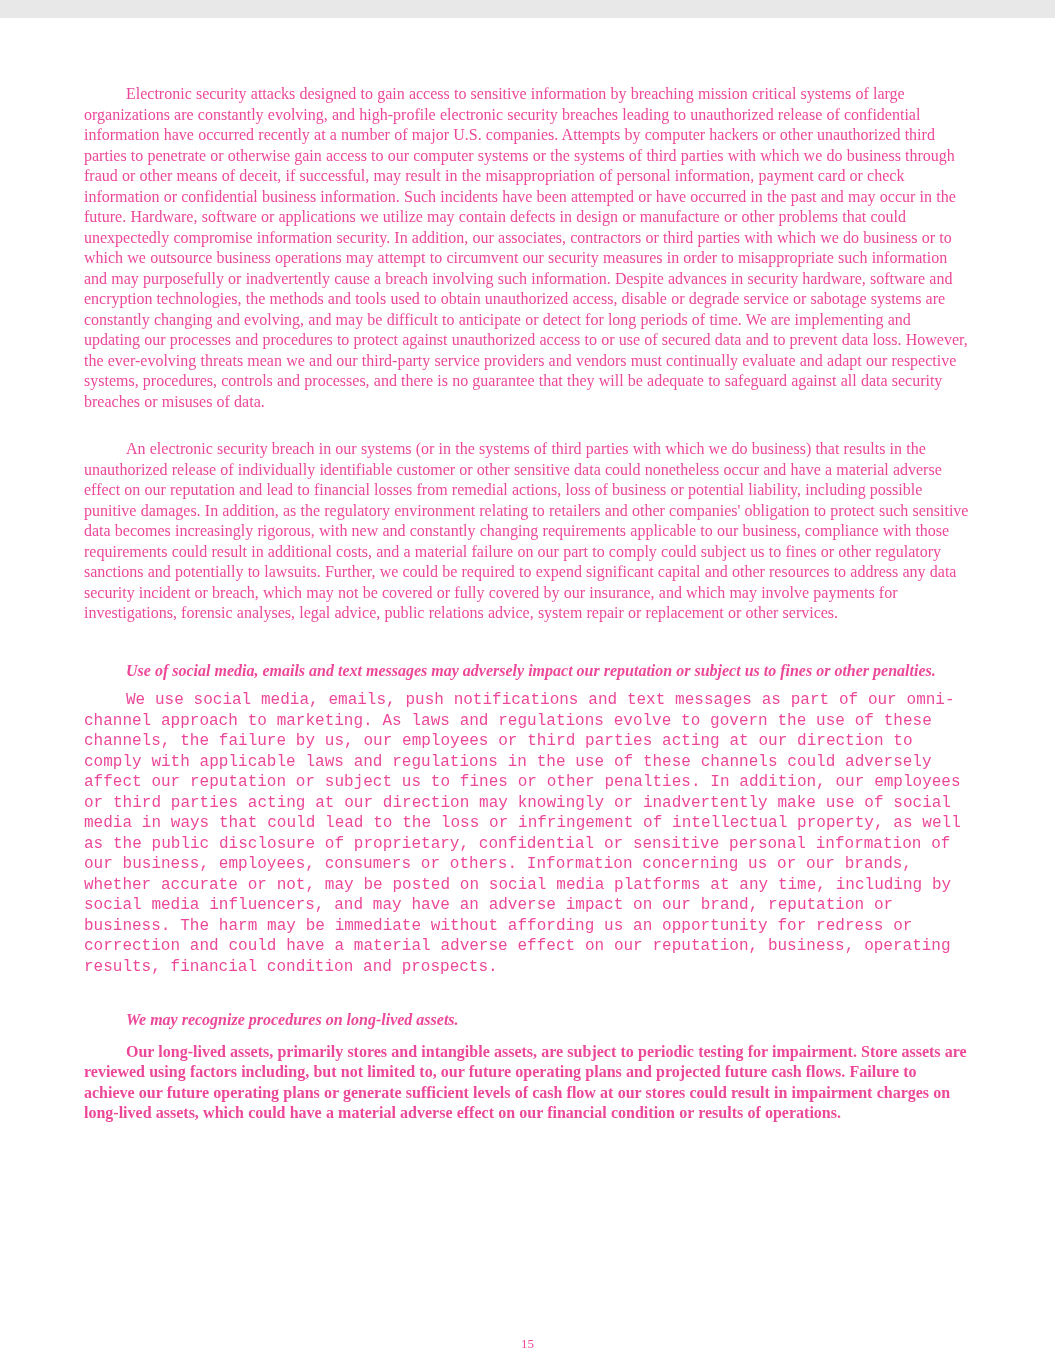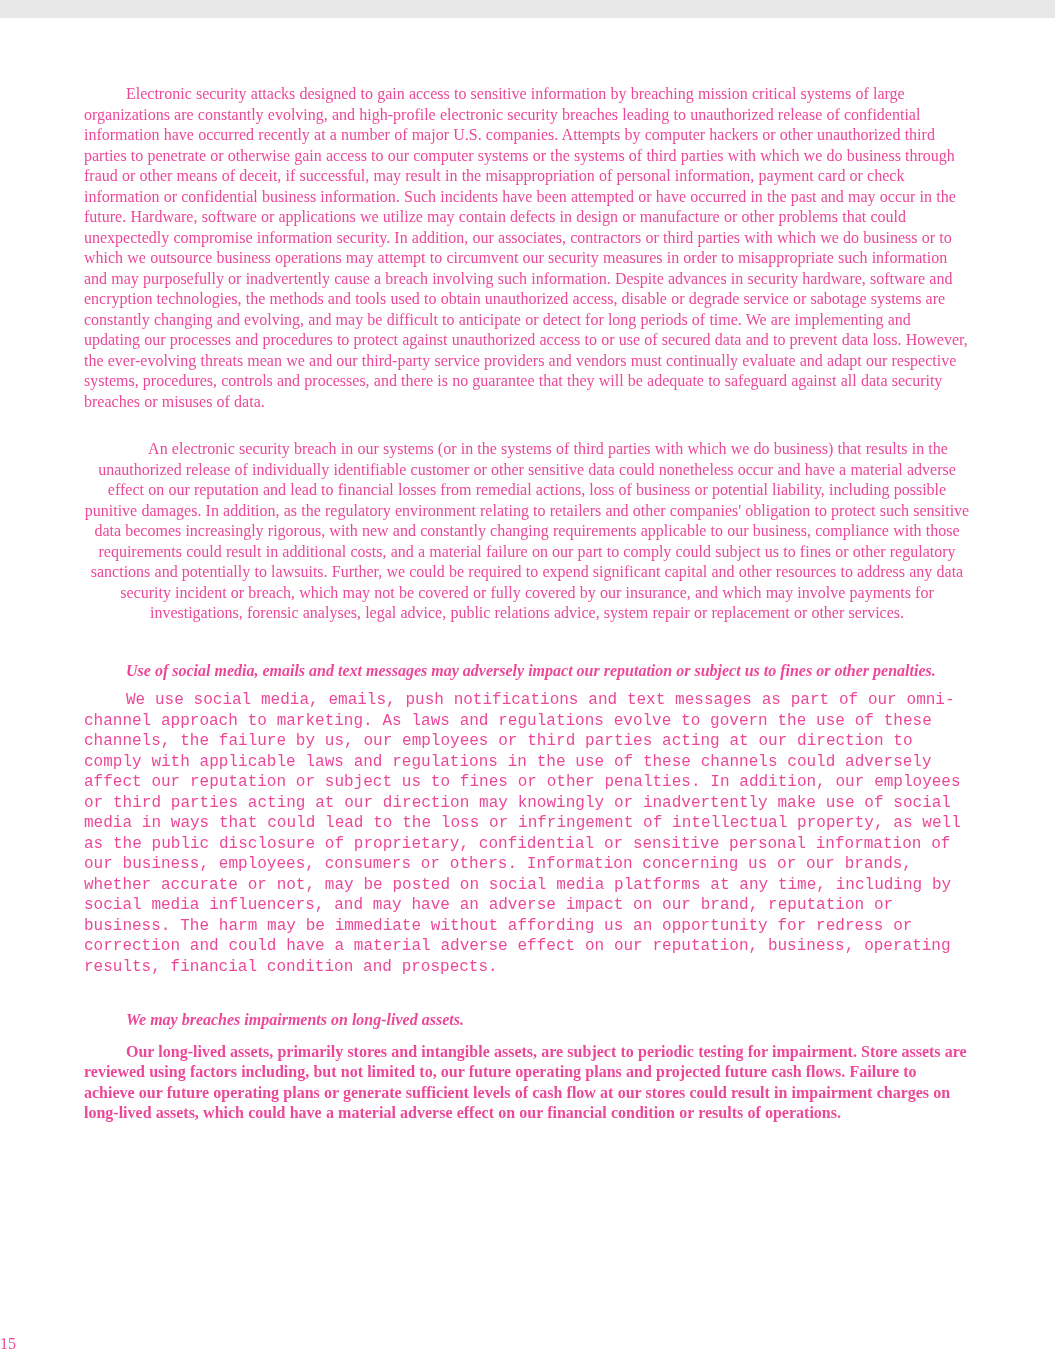--- a/index.html
+++ b/index.html
@@ -15,51 +15,52 @@
     line-height: 20.5px;
     color: #ec4899;
     padding: 66px 85px 0 84px;
     overflow: hidden;
   }
   .body-para {
     text-indent: 42px;
     text-align: left;
     word-spacing: 0.2px;
   }
-  .para-security-breach { margin-top: 27px; text-align: center; }
+  .para-security-breach { margin-top: 27px; }
   .risk-heading {
     font-weight: bold;
     font-style: italic;
     margin-left: 42px;
     text-align: left;
   }
   .heading-social-media { margin-top: 37px; font-family: Liberation Serif, serif; }
   .para-social-media { margin-top: 9px; font-family: Liberation Mono, monospace; }
   .heading-impairments { margin-top: 33px; }
   .para-impairments { margin-top: 11px; font-weight: bold; }
   .page-number {
     position: absolute;
     top: 1316px;
     left: 0;
     width: 100%;
-    font-size: 16px;
+    text-align: center;
+    font-size: 13px;
   }
 </style>
 </head>
 <body>
 
 <div class="page">
 
   <p class="body-para para-security-attacks">Electronic security attacks designed to gain access to sensitive information by breaching mission critical systems of large organizations are constantly evolving, and high-profile electronic security breaches leading to unauthorized release of confidential information have occurred recently at a number of major U.S. companies. Attempts by computer hackers or other unauthorized third parties to penetrate or otherwise gain access to our computer systems or the systems of third parties with which we do business through fraud or other means of deceit, if successful, may result in the misappropriation of personal information, payment card or check information or confidential business information. Such incidents have been attempted or have occurred in the past and may occur in the future. Hardware, software or applications we utilize may contain defects in design or manufacture or other problems that could unexpectedly compromise information security. In addition, our associates, contractors or third parties with which we do business or to which we outsource business operations may attempt to circumvent our security measures in order to misappropriate such information and may purposefully or inadvertently cause a breach involving such information. Despite advances in security hardware, software and encryption technologies, the methods and tools used to obtain unauthorized access, disable or degrade service or sabotage systems are constantly changing and evolving, and may be difficult to anticipate or detect for long periods of time. We are implementing and updating our processes and procedures to protect against unauthorized access to or use of secured data and to prevent data loss. However, the ever-evolving threats mean we and our third-party service providers and vendors must continually evaluate and adapt our respective systems, procedures, controls and processes, and there is no guarantee that they will be adequate to safeguard against all data security breaches or misuses of data.</p>
 
   <p class="body-para para-security-breach">An electronic security breach in our systems (or in the systems of third parties with which we do business) that results in the unauthorized release of individually identifiable customer or other sensitive data could nonetheless occur and have a material adverse effect on our reputation and lead to financial losses from remedial actions, loss of business or potential liability, including possible punitive damages. In addition, as the regulatory environment relating to retailers and other companies' obligation to protect such sensitive data becomes increasingly rigorous, with new and constantly changing requirements applicable to our business, compliance with those requirements could result in additional costs, and a material failure on our part to comply could subject us to fines or other regulatory sanctions and potentially to lawsuits. Further, we could be required to expend significant capital and other resources to address any data security incident or breach, which may not be covered or fully covered by our insurance, and which may involve payments for investigations, forensic analyses, legal advice, public relations advice, system repair or replacement or other services.</p>
 
   <p class="risk-heading heading-social-media">Use of social media, emails and text messages may adversely impact our reputation or subject us to fines or other penalties.</p>
 
   <p class="body-para para-social-media">We use social media, emails, push notifications and text messages as part of our omni-channel approach to marketing. As laws and regulations evolve to govern the use of these channels, the failure by us, our employees or third parties acting at our direction to comply with applicable laws and regulations in the use of these channels could adversely affect our reputation or subject us to fines or other penalties. In addition, our employees or third parties acting at our direction may knowingly or inadvertently make use of social media in ways that could lead to the loss or infringement of intellectual property, as well as the public disclosure of proprietary, confidential or sensitive personal information of our business, employees, consumers or others. Information concerning us or our brands, whether accurate or not, may be posted on social media platforms at any time, including by social media influencers, and may have an adverse impact on our brand, reputation or business. The harm may be immediate without affording us an opportunity for redress or correction and could have a material adverse effect on our reputation, business, operating results, financial condition and prospects.</p>
 
-  <p class="risk-heading heading-impairments">We may breaches impairments on long-lived assets.</p>
+  <p class="risk-heading heading-impairments">We may recognize procedures on long-lived assets.</p>
 
   <p class="body-para para-impairments">Our long-lived assets, primarily stores and intangible assets, are subject to periodic testing for impairment. Store assets are reviewed using factors including, but not limited to, our future operating plans and projected future cash flows. Failure to achieve our future operating plans or generate sufficient levels of cash flow at our stores could result in impairment charges on long-lived assets, which could have a material adverse effect on our financial condition or results of operations.</p>
 
   <div class="page-number">15</div>
 
 </div>
 
 </body></html>

